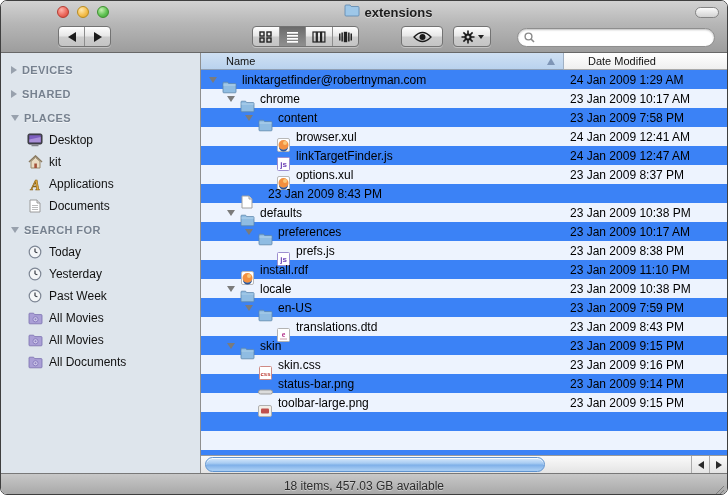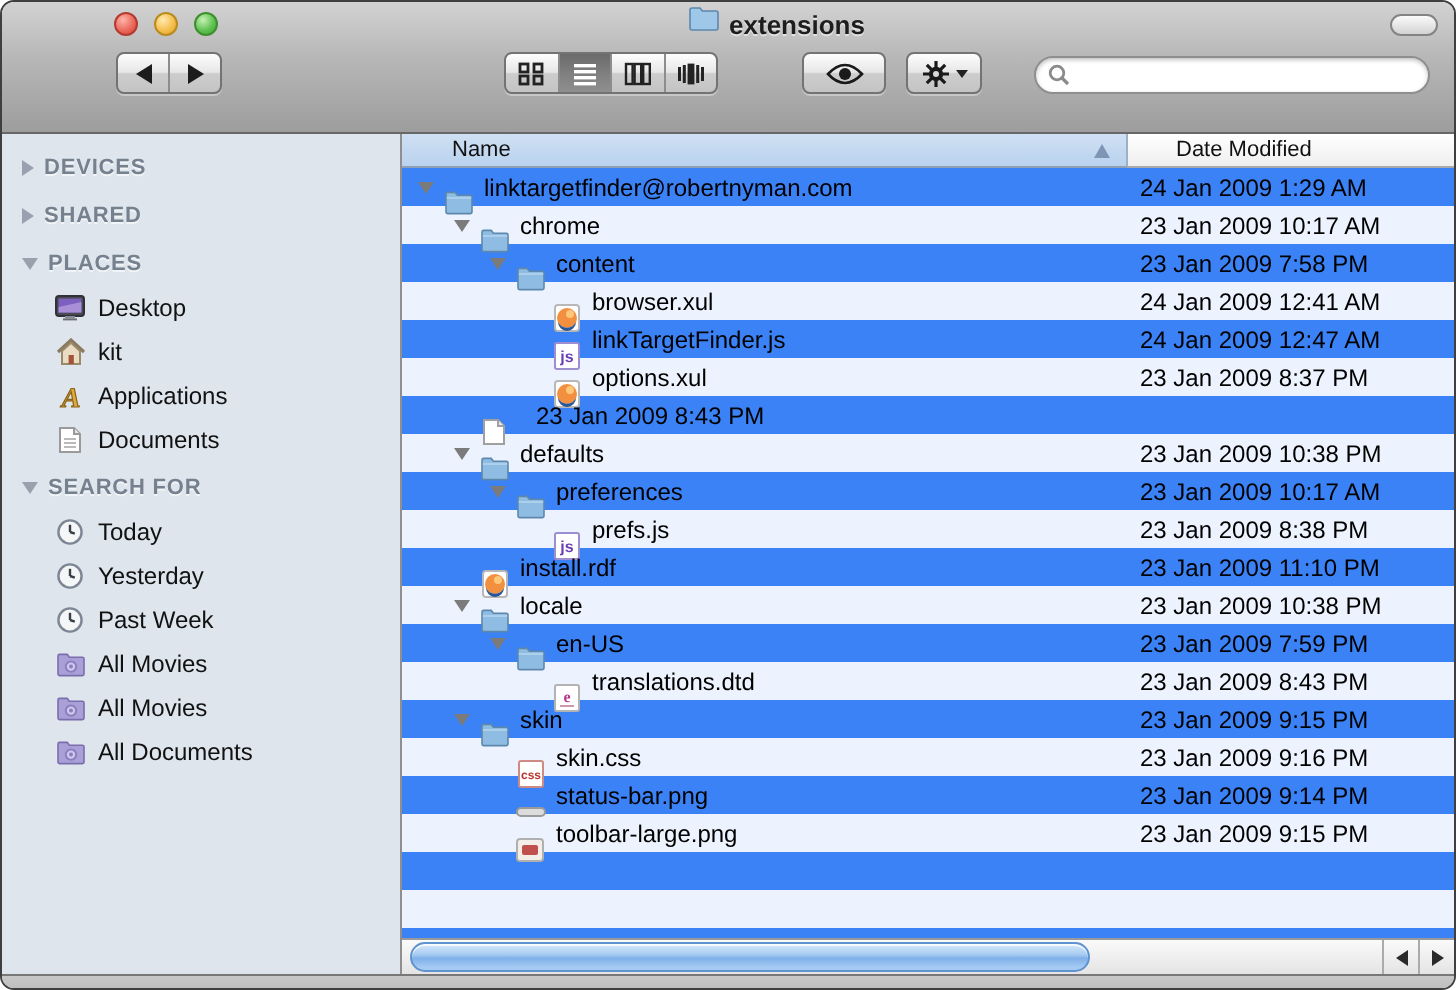--- a/index.html
+++ b/index.html
@@ -3,21 +3,21 @@
 <meta charset="utf-8">
 <style>
   * { margin:0; padding:0; box-sizing:border-box; }
   html,body { background:#ffffff; }
   body { font-family:"Liberation Sans", sans-serif; }
 
   .window{ position:relative; width:728px; height:495px; border-radius:7px; overflow:hidden;
            border:1px solid #3f3f3f; background:#fff; }
 
   
-  .chrome{ position:relative; height:66px;
+  .chrome{ position:relative; height:52px;
            background:linear-gradient(#d2d2d2, #b6b6b6 45%, #9d9d9d);
            border-bottom:1px solid #686868;padding-left:48px; }
   .titlebar{ position:relative; height:22px; }
   .traffic{ position:absolute; top:5px; left:8px; display:flex; gap:8px; }
   .light{ width:12px; height:12px; border-radius:50%; }
   .light.red{ background:radial-gradient(circle at 35% 30%, #ffb3aa, #ec6a5e 55%, #d2402f); border:1px solid #b43a30;}
   .light.yellow{ background:radial-gradient(circle at 35% 30%, #ffe9b0, #f5bf4f 55%, #dd9f26); border:1px solid #b98b1d;}
   .light.green{ background:radial-gradient(circle at 35% 30%, #c6f1b2, #61c354 55%, #3f9e32); border:1px solid #3d8f2e;}
   .title-wrap{ position:absolute; top:0; left:0; right:0; height:22px; display:flex; align-items:center; justify-content:center; gap:5px; }
   .title-text{ font-size:13px; font-weight:bold; color:#1d1d1d; text-shadow:0 1px 0 rgba(255,255,255,.5); }

